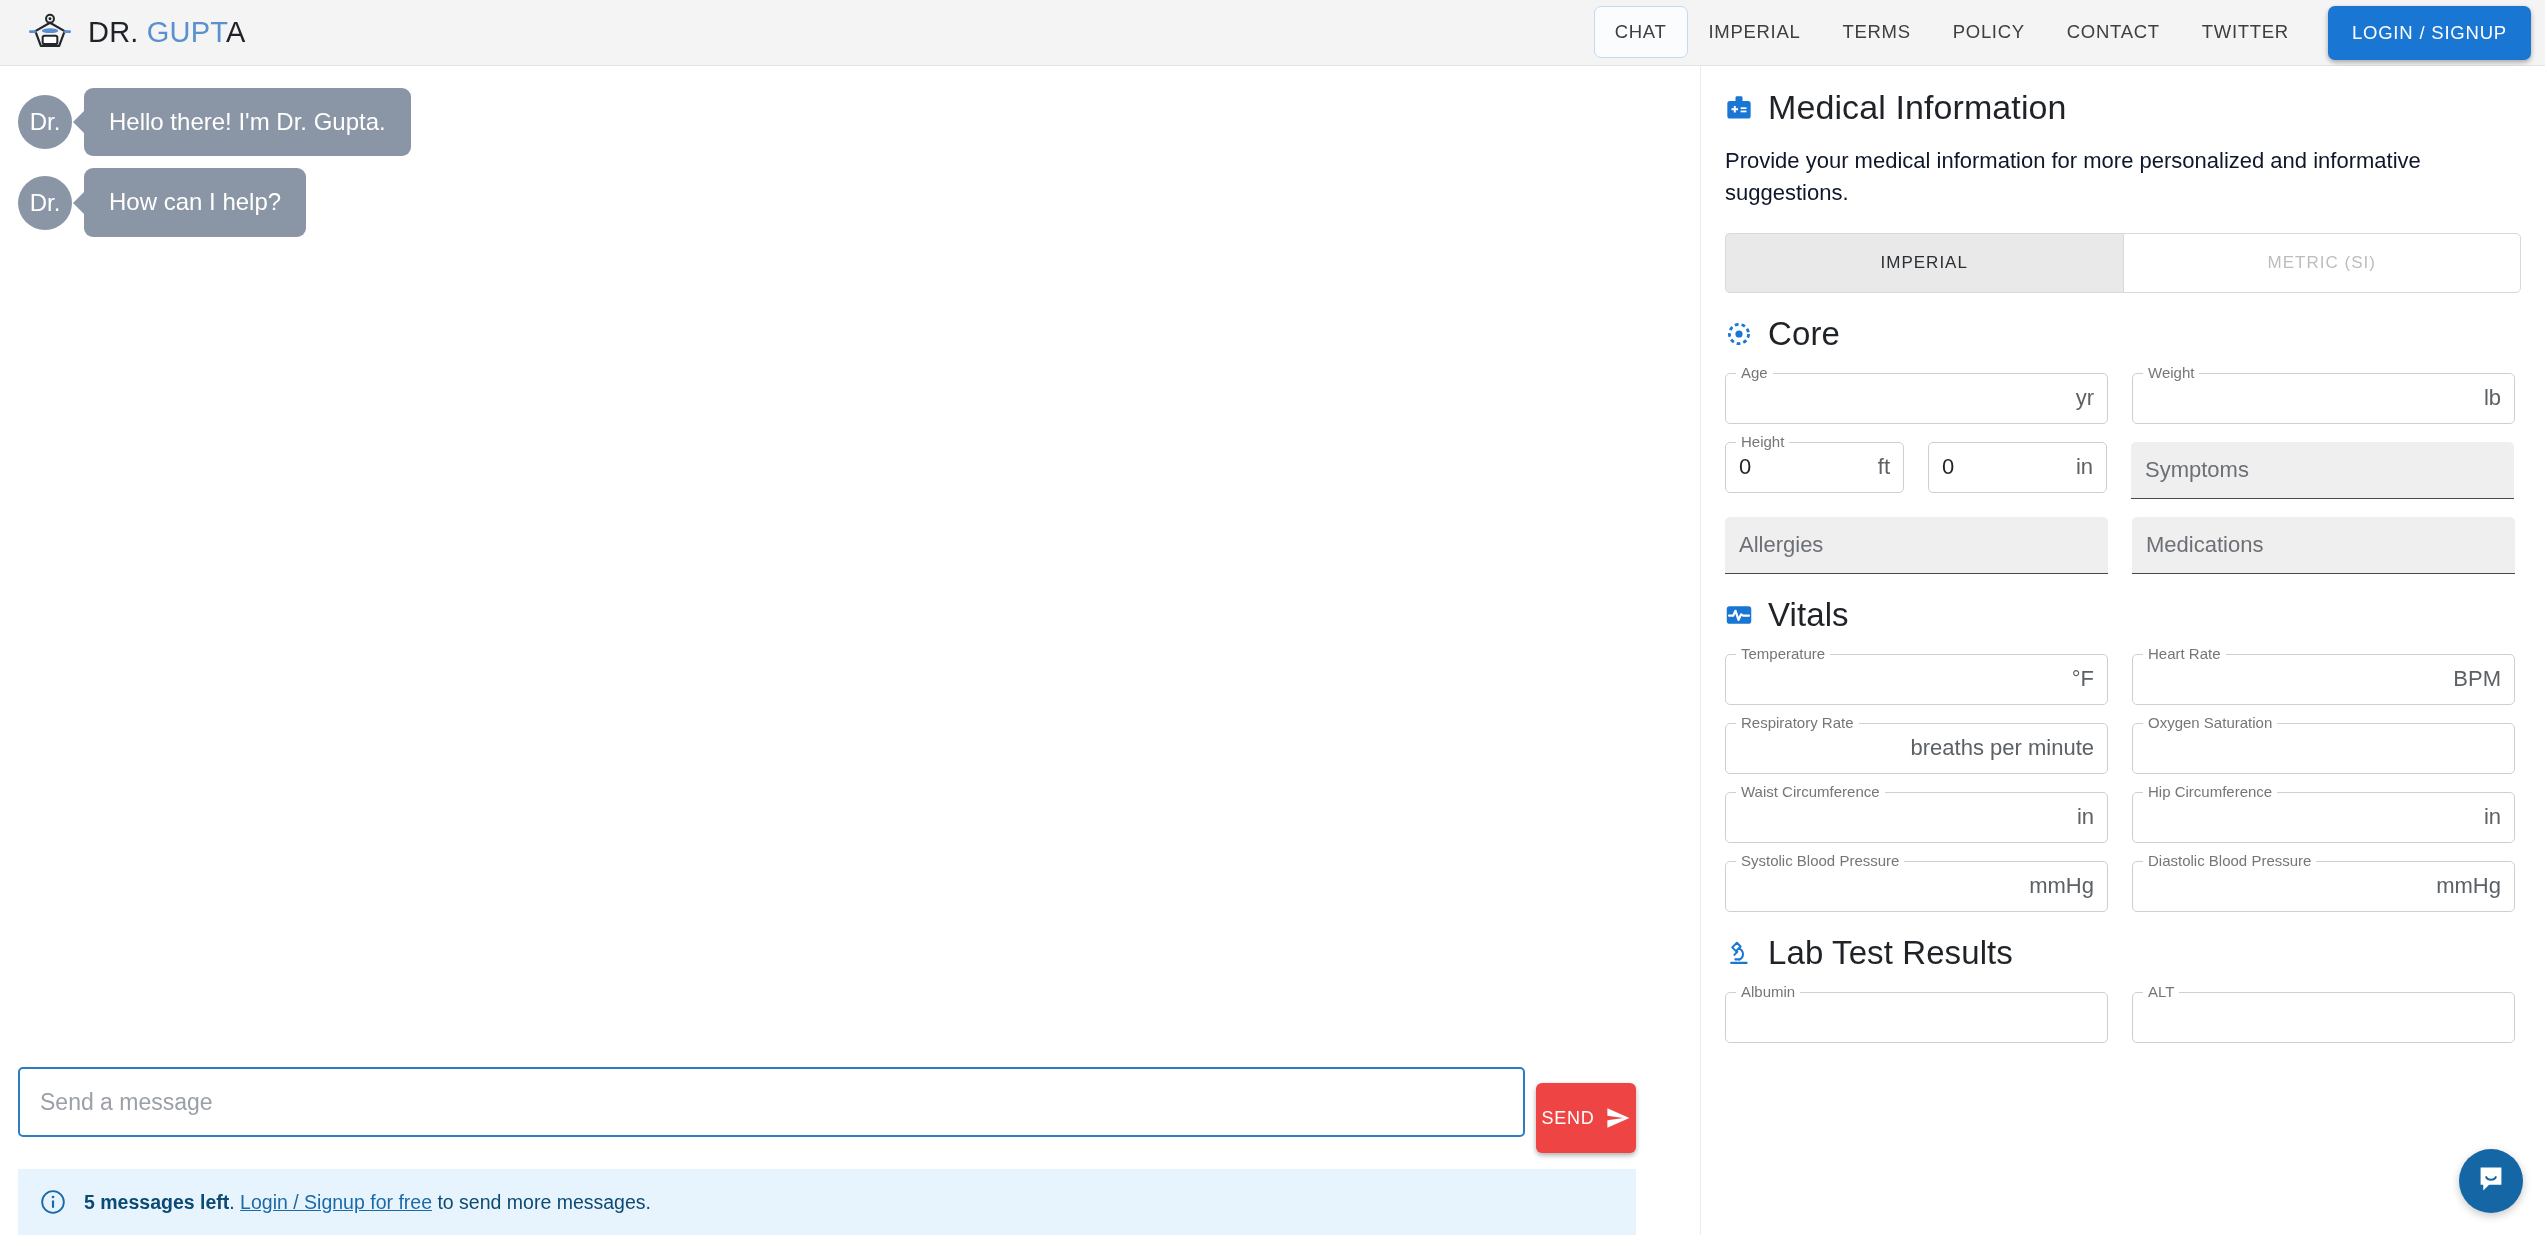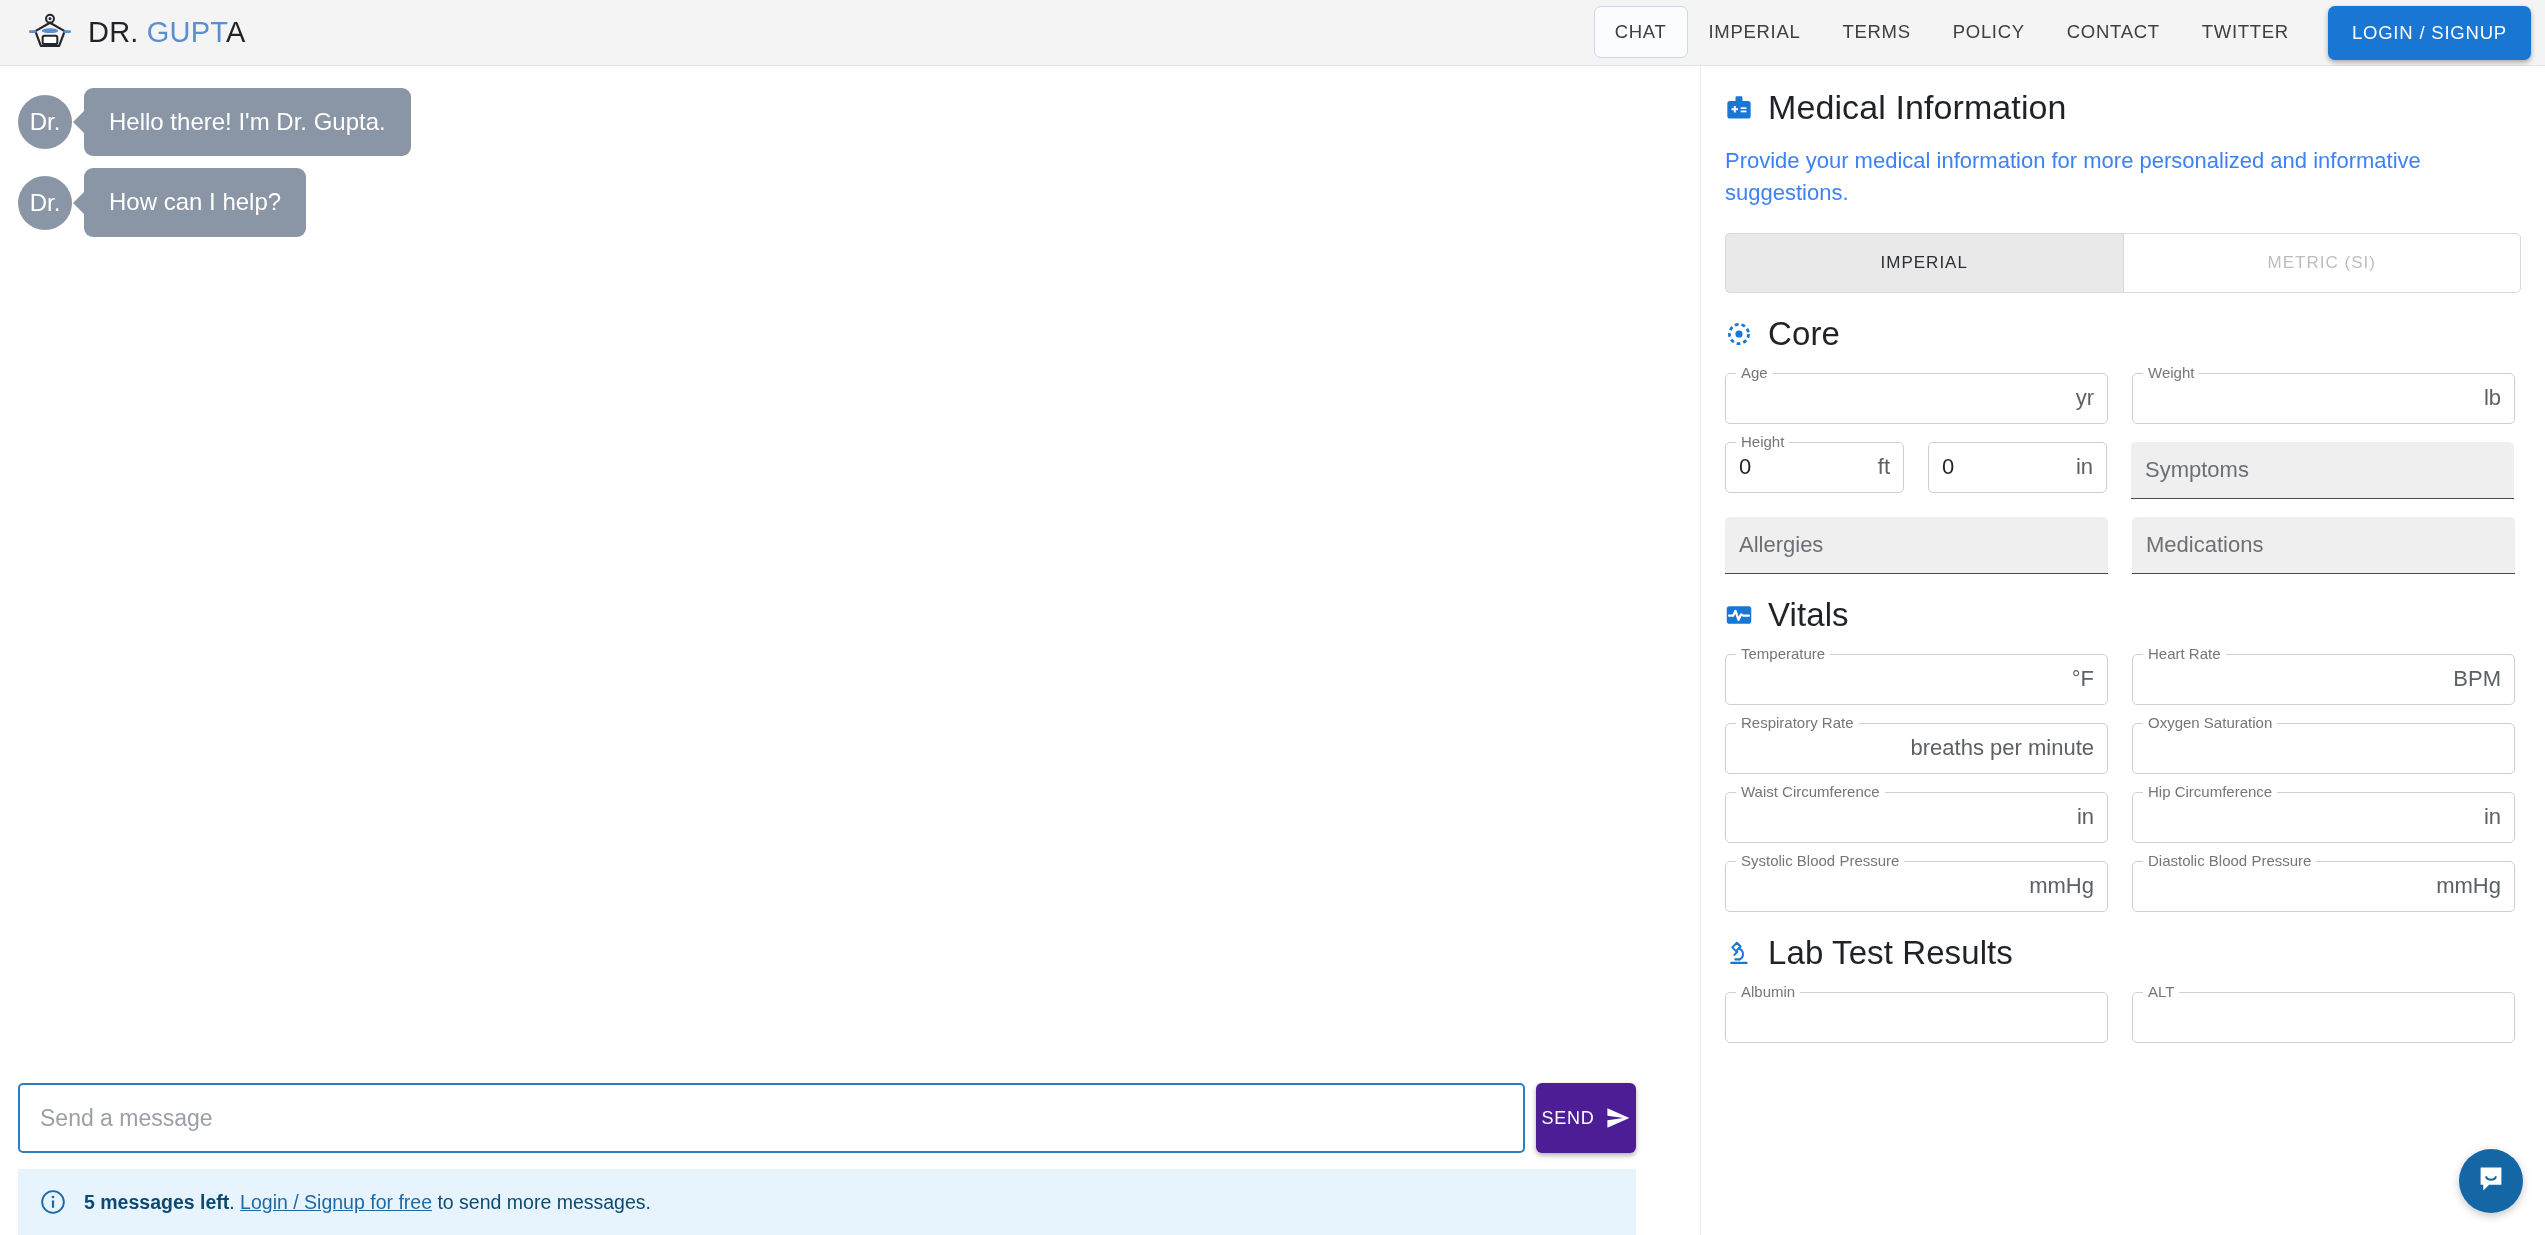--- a/index.html
+++ b/index.html
@@ -83,25 +83,26 @@
   }
   .msg-input {
     flex: 1; height: 70px; background: #fff;
     border: 2px solid #2e7cc2; border-radius: 5px;
     font-size: 23px; color: #1f2328;
     padding: 0 20px; outline: none;
     font-family: "Liberation Sans", sans-serif;
   }
   .msg-input::placeholder { color: #9aa0a6; }
   .send-btn {
-    width: 100px; height: 70px; background: #4c1d95; color: #fff;
+    width: 100px; height: 70px; background: #ef4444; color: #fff;
     border: none; border-radius: 6px; cursor: pointer;
     display: flex; align-items: center; justify-content: center; gap: 10px;
     font-size: 18px; letter-spacing: .8px; font-weight: 500;
     box-shadow: 0 2px 4px rgba(0,0,0,.22), 0 3px 6px rgba(0,0,0,.12);
+    margin-top: 16px;
   }
   .send-arrow { width: 26px; height: 26px; flex: 0 0 26px; }
 
   .alert {
     position: absolute; left: 18px; bottom: 0;
     width: 1618px; height: 66px;
     background: #e8f4fd; color: #0b4a72;
     display: flex; align-items: center; gap: 18px;
     padding: 0 22px; font-size: 19.5px;
   }
@@ -110,21 +111,21 @@
   .alert a { color: #1b6aa8; text-decoration: underline; cursor: pointer; }
 
   
   .sec-head {
     display: flex; align-items: center; gap: 15px;
     margin: 22px 0 0 0;
   }
   .sec-icon { width: 28px; height: 28px; flex: 0 0 28px; }
   .sec-title { font-size: 33px; font-weight: 400; color: #1f2328; letter-spacing: .1px; }
   .sec-title.big { font-size: 34px; }
-  .sec-desc { font-size: 22px; line-height: 1.45; color: #3b82f6; margin-top: 18px; }
+  .sec-desc { font-size: 22px; line-height: 1.45; color: #0f172a; margin-top: 18px; }
 
   .unit-toggle { display: flex; margin-top: 24px; height: 60px; }
   .unit-btn {
     flex: 1; display: flex; align-items: center; justify-content: center;
     font-size: 17px; letter-spacing: 1px; cursor: pointer;
     border: 1px solid #d9d9d9; background: #fff; color: #bdbdbd;
   }
   .unit-btn.sel { background: #e9e9e9; color: #2b2f33; }
   .unit-btn:first-child { border-radius: 5px 0 0 5px; border-right: none; }
   .unit-btn:last-child  { border-radius: 0 5px 5px 0; }

